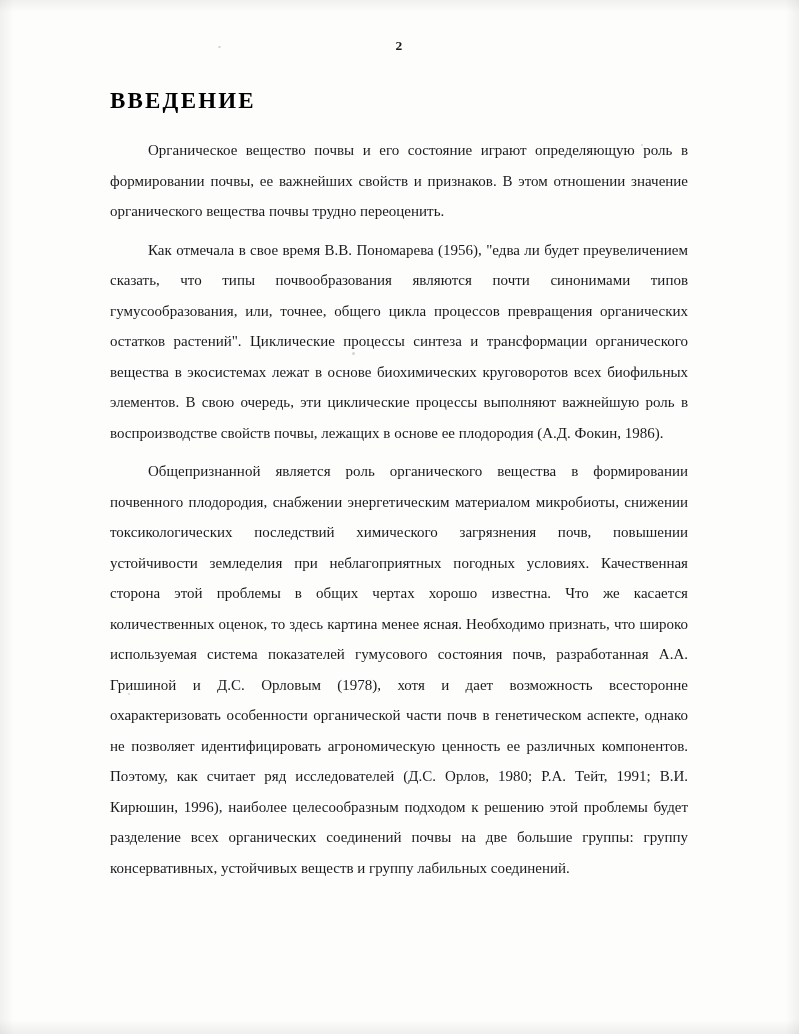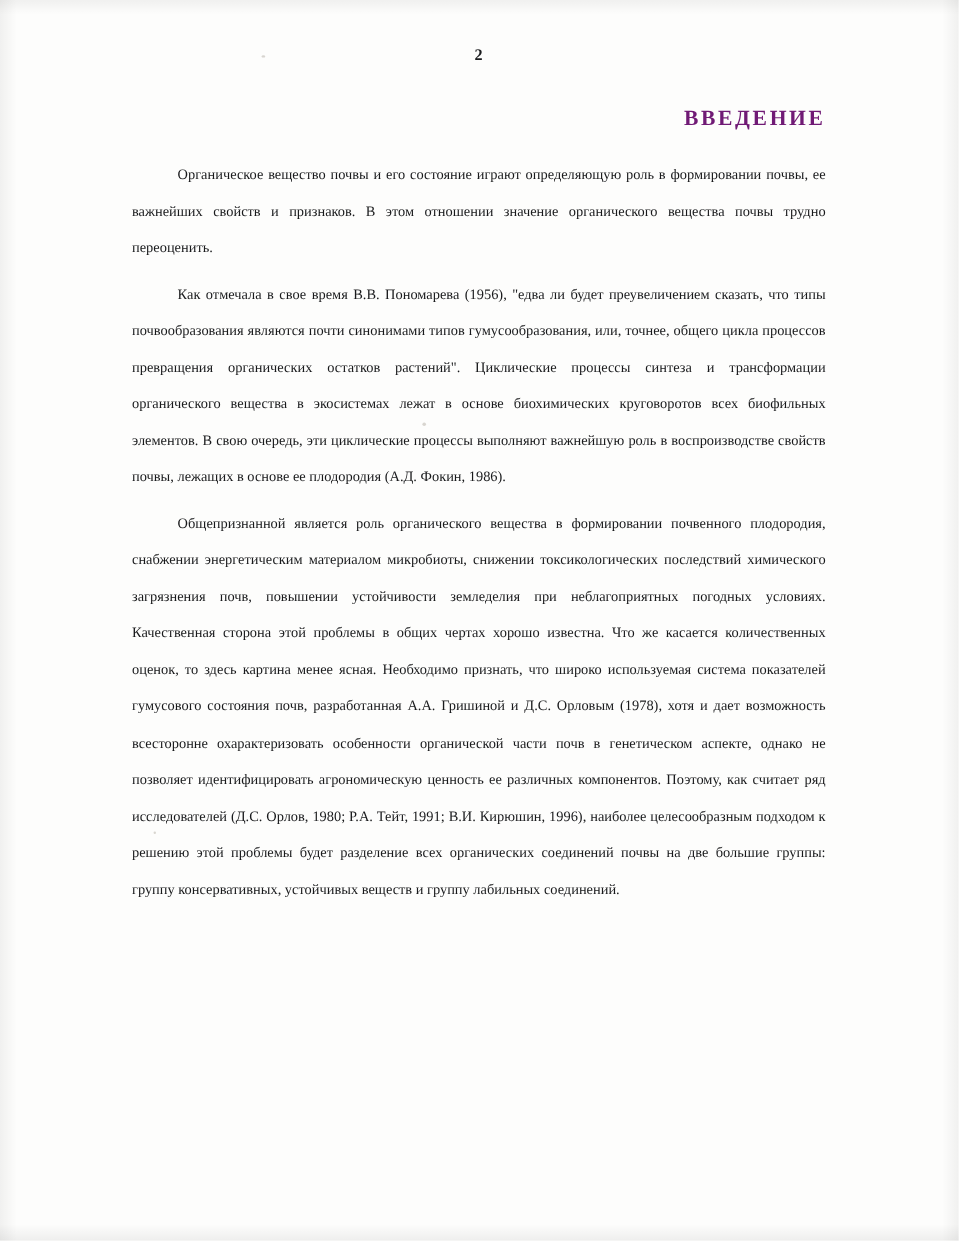--- a/index.html
+++ b/index.html
@@ -31,30 +31,30 @@
   }
   .page-number {
     text-align: center;
     font-size: 13.5px;
     font-weight: bold;
     letter-spacing: 0.5px;
     margin: 0 0 34px 0;
     color: #1b1c1e;
   }
   .doc-title {
-    text-align: right;
-    font-size: 18px;
+    text-align: left;
+    font-size: 23px;
     font-weight: bold;
     letter-spacing: 2.2px;
     margin: 0 0 21px 0;
-    color: #701a75;
+    color: #000000;
     font-family: "Liberation Serif", "DejaVu Serif", serif;
   }
   .para {
-    font-size: 12px;
+    font-size: 15px;
     line-height: 30.5px;
     text-align: justify;
     text-justify: inter-word;
     text-indent: 38px;
     margin: 0 0 0 0;
     color: #191a1c;
     hyphens: manual;
   }
   .para + .para {
     margin-top: 8px;

